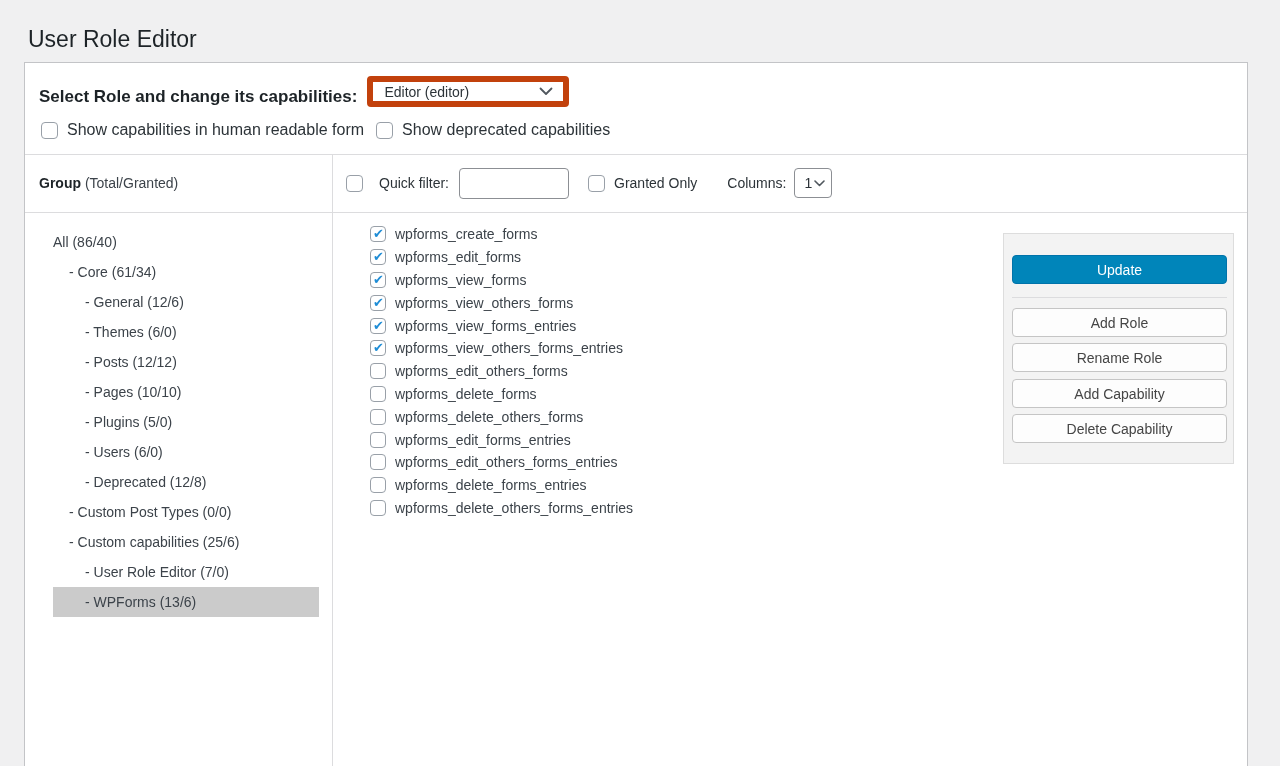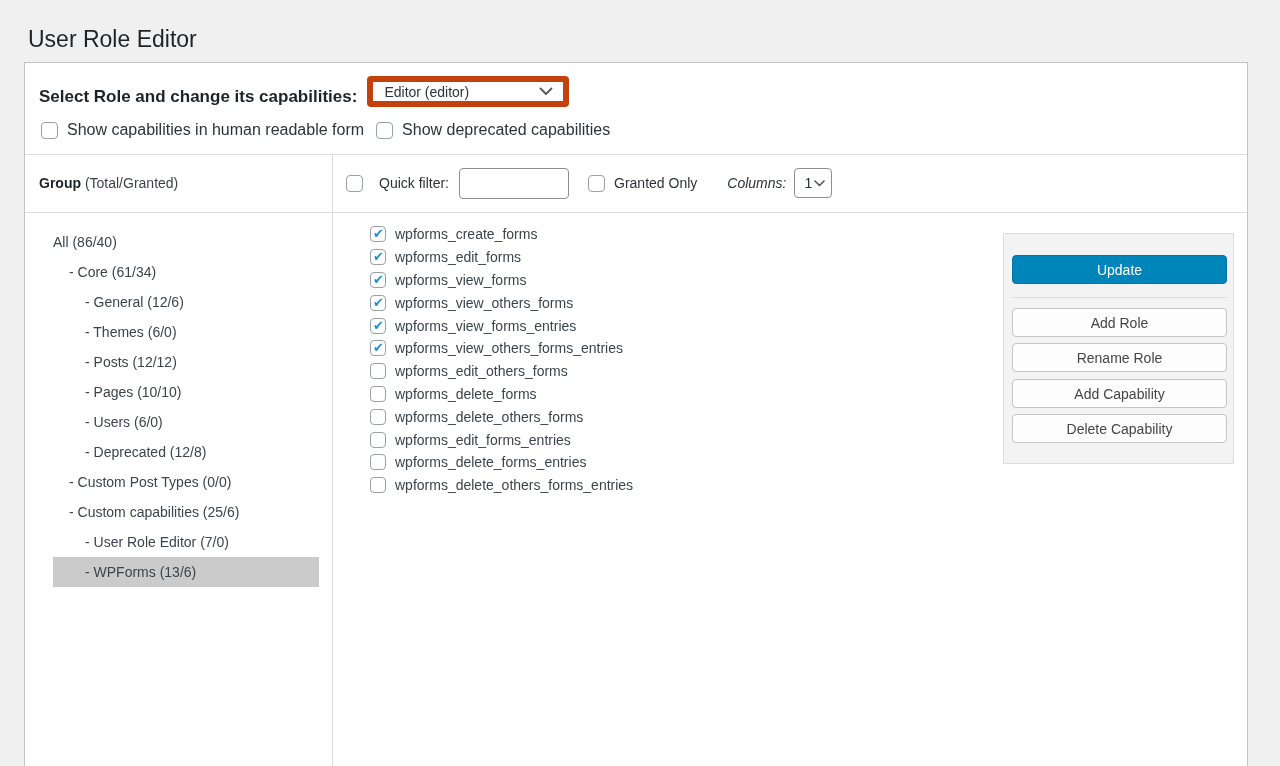--- a/index.html
+++ b/index.html
@@ -84,21 +84,21 @@
   .quick-filter-input {
     margin-left: 10px;
     width: 110px; height: 31px;
     border: 1px solid #8c8f94; border-radius: 4px;
     font-size: 14px; padding: 0 8px;
     font-family: inherit; color: #2c3338;
     outline: none;
   }
   .granted-cb { margin-left: 19px; }
   .granted-label { margin-left: 9px; }
-  .columns-label { margin-left: 30px; font-style: italic; }
+  .columns-label { margin-left: 30px; }
   .columns-select {
     margin-left: 8px;
     width: 38px; height: 30px;
     border: 1px solid #8c8f94; border-radius: 4px;
     background: #fff;
     display: flex; align-items: center; justify-content: space-between;
     padding: 0 6px 0 9px;
     font-size: 14px; color: #2c3338;
     cursor: pointer;
   }
@@ -227,20 +227,23 @@
       <div class="tree-item" style="padding-left: 32px;">
     <span>- Themes (6/0)</span>
   </div>
       <div class="tree-item" style="padding-left: 32px;">
     <span>- Posts (12/12)</span>
   </div>
       <div class="tree-item" style="padding-left: 32px;">
     <span>- Pages (10/10)</span>
   </div>
       <div class="tree-item" style="padding-left: 32px;">
+    <span>- Plugins (5/0)</span>
+  </div>
+      <div class="tree-item" style="padding-left: 32px;">
     <span>- Users (6/0)</span>
   </div>
       <div class="tree-item" style="padding-left: 32px;">
     <span>- Deprecated (12/8)</span>
   </div>
       <div class="tree-item" style="padding-left: 16px;">
     <span>- Custom Post Types (0/0)</span>
   </div>
       <div class="tree-item" style="padding-left: 16px;">
     <span>- Custom capabilities (25/6)</span>
@@ -286,20 +289,24 @@
     <span class="cb"></span>
     <span class="cap-label">wpforms_delete_forms</span>
   </div>
       <div class="cap-row">
     <span class="cb"></span>
     <span class="cap-label">wpforms_delete_others_forms</span>
   </div>
       <div class="cap-row">
     <span class="cb"></span>
     <span class="cap-label">wpforms_edit_forms_entries</span>
+  </div>
+      <div class="cap-row">
+    <span class="cb"></span>
+    <span class="cap-label">wpforms_edit_others_forms_entries</span>
   </div>
       <div class="cap-row">
     <span class="cb"></span>
     <span class="cap-label">wpforms_delete_forms_entries</span>
   </div>
       <div class="cap-row">
     <span class="cb"></span>
     <span class="cap-label">wpforms_delete_others_forms_entries</span>
   </div>
     </div>

